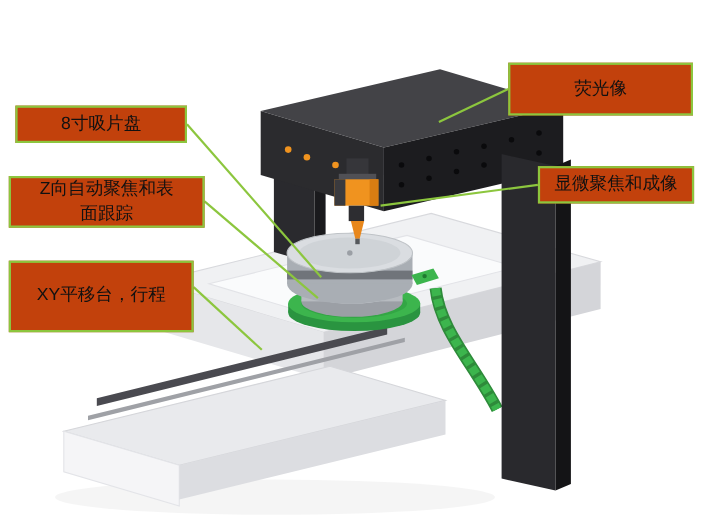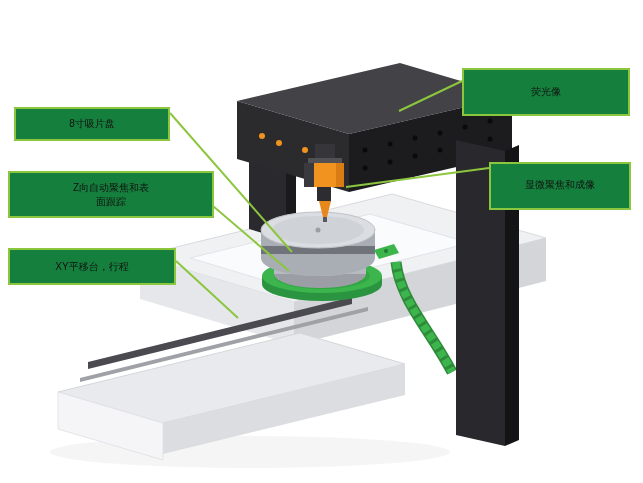--- a/index.html
+++ b/index.html
@@ -4,24 +4,24 @@
 <style>
   html,body{margin:0;padding:0;background:#fff;}
   .stage{
     position:relative;width:643px;height:483px;background:#fff;overflow:hidden;
     font-family:"Liberation Sans","DejaVu Sans",sans-serif;
   }
   .machine-svg{position:absolute;left:0;top:0;z-index:0;}
   .leader-svg{position:absolute;left:0;top:0;z-index:1;pointer-events:none;}
   .leader{stroke:var(--accent-green,#8cc63e);stroke-width:2;fill:none;}
   .callout{
-    position:absolute;box-sizing:border-box;background:#15803d;
+    position:absolute;box-sizing:border-box;background:#c2410c;
     border:2px solid var(--accent-green,#8cc63e);
     display:flex;flex-direction:column;align-items:center;justify-content:center;
-    font-size:10px;color:#111;line-height:1.4;text-align:center;z-index:2;margin-top:11px;
+    font-size:16px;color:#111;line-height:1.4;text-align:center;z-index:2;
   }
   .callout span{display:block;white-space:nowrap;}
 </style>
 </head>
 <body>
 
 <div class="stage">
 
   <svg class="machine-svg" width="643" height="483" viewBox="0 0 643 483">
 
@@ -131,30 +131,30 @@
     <line class="leader" x1="186" y1="183" x2="289" y2="271"></line>
     <line class="leader" x1="176" y1="261" x2="238" y2="318"></line>
     <line class="leader" x1="462" y1="81" x2="399" y2="111"></line>
     <line class="leader" x1="489" y1="168" x2="346" y2="187"></line>
   </svg>
 
   <div class="callout" style="left:14px;top:96px;width:156px;height:34px;">
     <span>8寸吸片盘</span>
   </div>
 
-  <div class="callout" style="left:8px;top:160px;width:206px;height:47px;">
+  <div class="callout" style="left:8px;top:160px;width:178px;height:47px;">
     <span>Z向自动聚焦和表</span>
     <span>面跟踪</span>
   </div>
 
-  <div class="callout" style="left:8px;top:237px;width:168px;height:37px;gap:48px;">
+  <div class="callout" style="left:8px;top:237px;width:168px;height:65px;gap:48px;">
     <span>XY平移台，行程</span>
   </div>
 
   <div class="callout" style="left:462px;top:57px;width:168px;height:48px;">
     <span>荧光像</span>
   </div>
 
-  <div class="callout" style="left:489px;top:151px;width:142px;height:48px;font-family:Liberation Mono, monospace;">
+  <div class="callout" style="left:489px;top:151px;width:142px;height:34px;">
     <span>显微聚焦和成像</span>
   </div>
 
 </div>
 
 </body></html>

